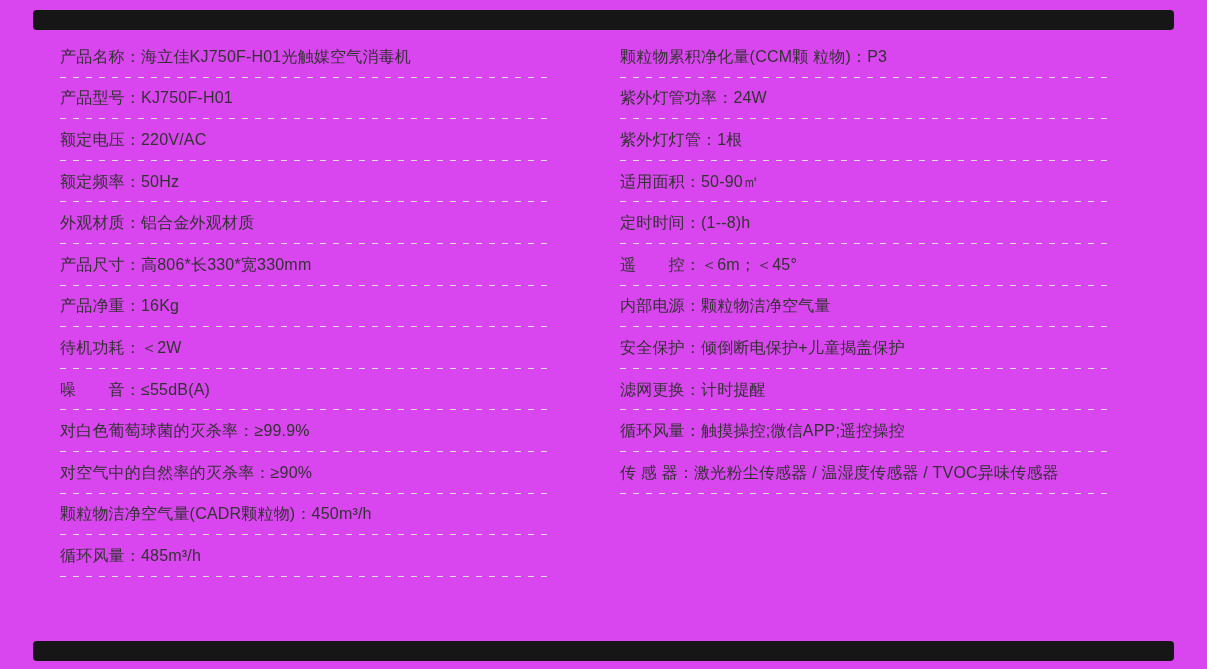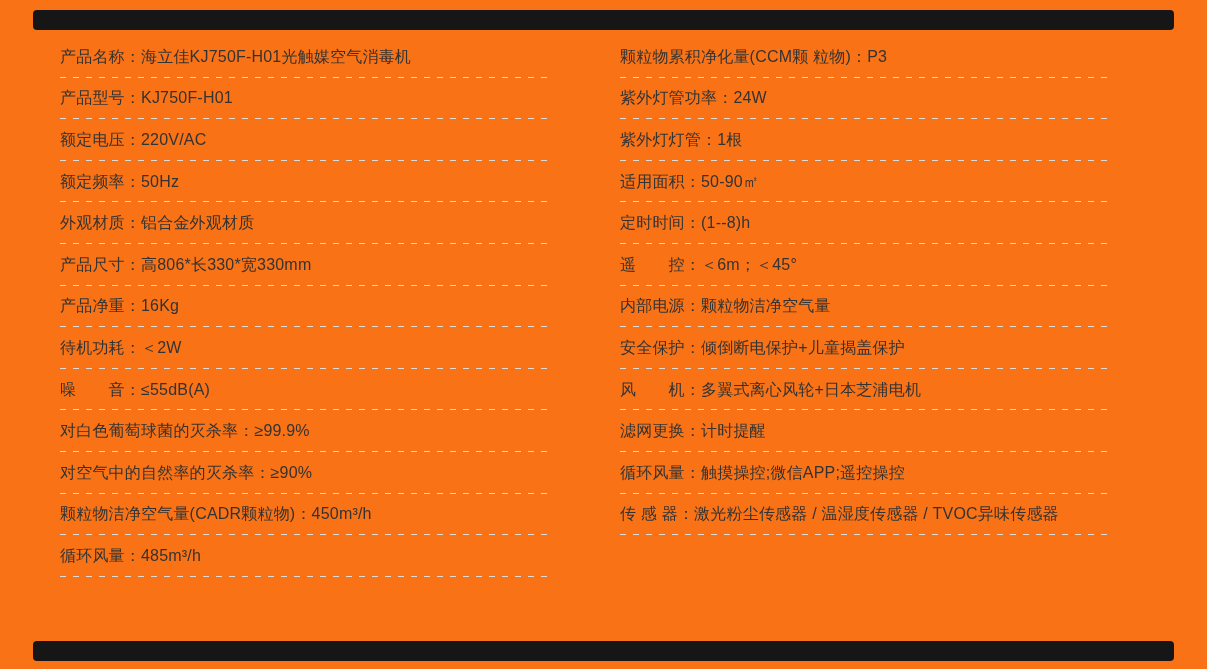--- a/index.html
+++ b/index.html
@@ -4,21 +4,21 @@
 <style>
   html, body {
     margin: 0;
     padding: 0;
     background: #ffffff;
   }
   .page {
     position: relative;
     width: 1207px;
     height: 669px;
-    background: #f97316;
+    background: #d946ef;
     overflow: hidden;
     font-family: "Liberation Sans", sans-serif;
   }
   .decor-bar {
     position: absolute;
     left: 33px;
     width: 1141px;
     height: 20px;
     background: #161616;
     border-radius: 4px;
@@ -149,23 +149,20 @@
 
   <div class="spec-row">
     <div class="spec-line"><span class="spec-label">内部电源</span><span class="spec-colon">：</span><span class="spec-value">颗粒物洁净空气量</span></div>
   </div>
 
 
   <div class="spec-row">
     <div class="spec-line"><span class="spec-label">安全保护</span><span class="spec-colon">：</span><span class="spec-value">倾倒断电保护+儿童揭盖保护</span></div>
   </div>
 
-  <div class="spec-row">
-    <div class="spec-line"><span class="spec-label">风　　机</span><span class="spec-colon">：</span><span class="spec-value">多翼式离心风轮+日本芝浦电机</span></div>
-  </div>
 
 
   <div class="spec-row">
     <div class="spec-line"><span class="spec-label">滤网更换</span><span class="spec-colon">：</span><span class="spec-value">计时提醒</span></div>
   </div>
 
   <div class="spec-row">
     <div class="spec-line"><span class="spec-label">循环风量</span><span class="spec-colon">：</span><span class="spec-value">触摸操控;微信APP;遥控操控</span></div>
   </div>
 

